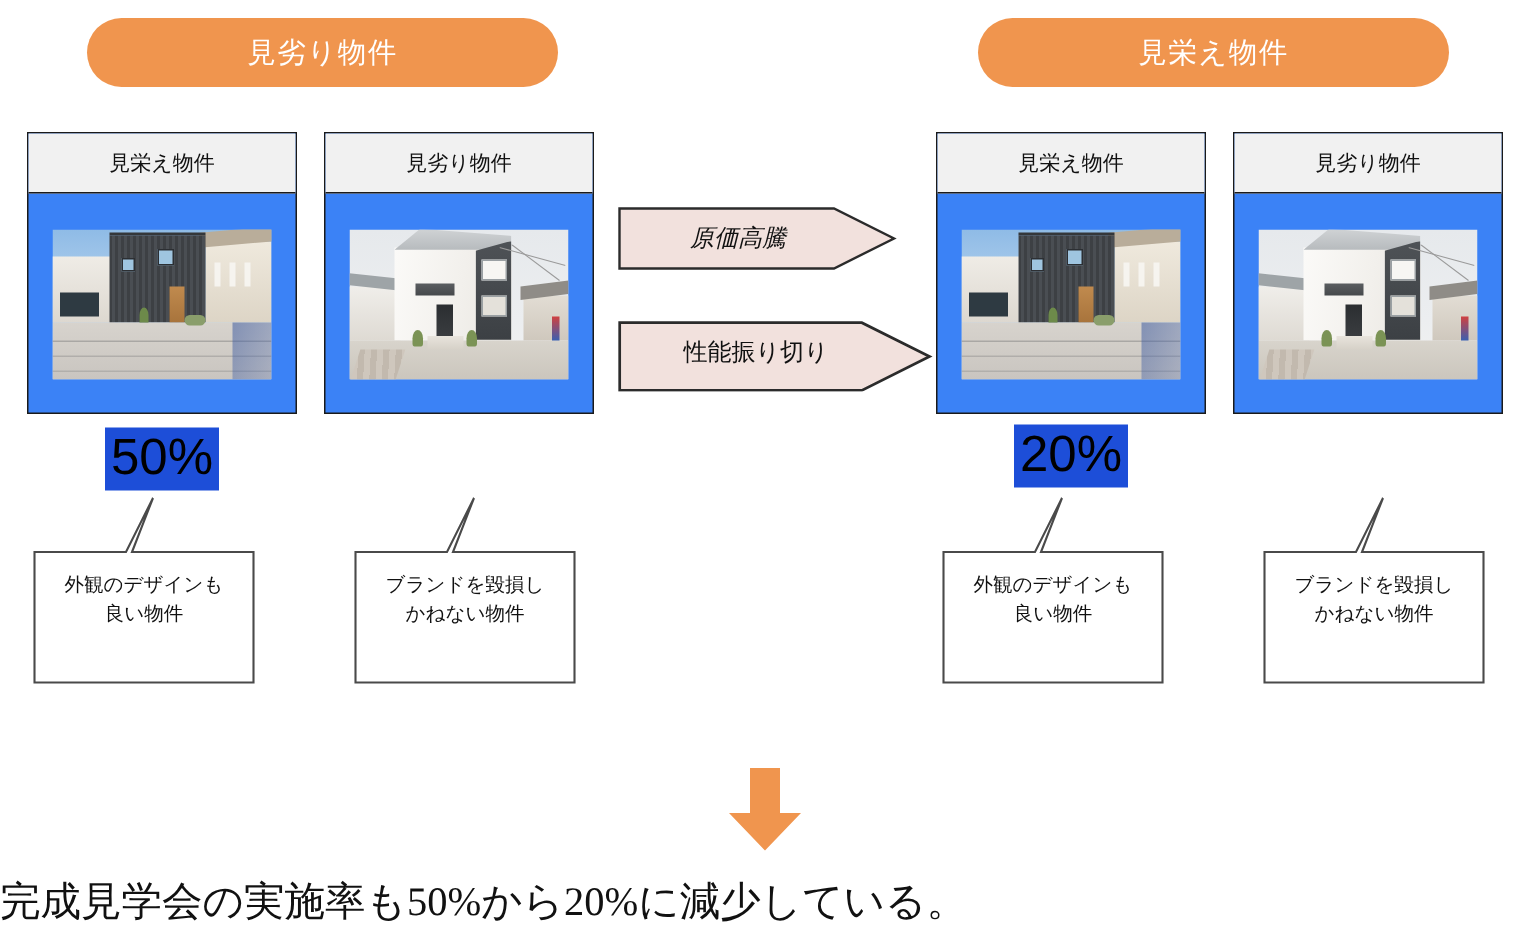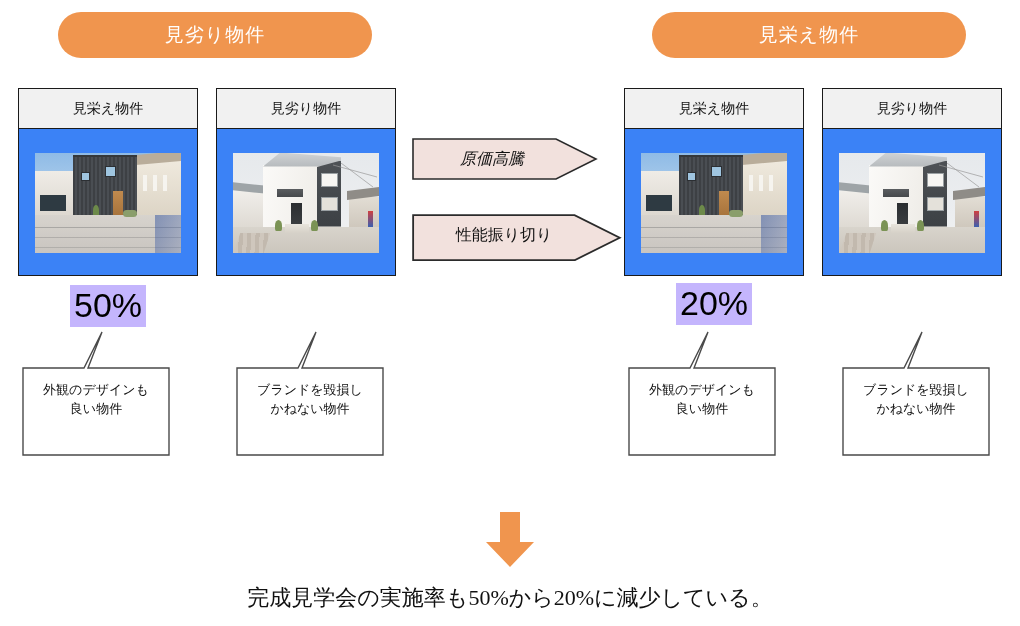--- a/index.html
+++ b/index.html
@@ -231,21 +231,21 @@
     display: flex; align-items: center; justify-content: center;
     font-size: 16px; color: #111; padding-right: 26px;
     box-sizing: border-box;
   }
   #chev-1 { left: 412px; top: 138px; font-style: italic; }
   #chev-2 { left: 412px; top: 214px; padding-left: 24px; }
 
   
   .pct {
     position: absolute;
-    background: #c4b5fd;
+    background: #1d4ed8;
     color: #000000;
     font-size: 34px;
     font-weight: 400;
     line-height: 1;
     padding: 3px 4px 5px 4px;
   }
   #pct-before { left: 70px;  top: 285px; }
   #pct-after  { left: 676px; top: 283px; }
 
   
@@ -274,22 +274,21 @@
     position: absolute;
     left: 484px; top: 512px;
     width: 52px; height: 56px;
   }
 
   
   #conclusion {
     position: absolute;
     left: 0; right: 0;
     top: 583px;
-    text-align: center;
-    font-size: 22px;
+    font-size: 27px;
     color: #111;
     font-family: "Liberation Serif", "DejaVu Serif", serif;
   }
 </style>
 </head>
 <body>
 
 <div class="era-pill" id="pill-before">
   <span>見劣り物件</span>
 </div>

